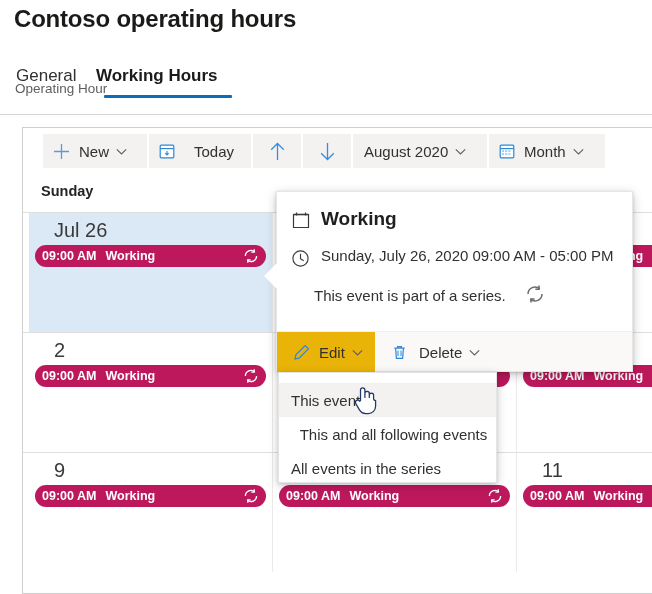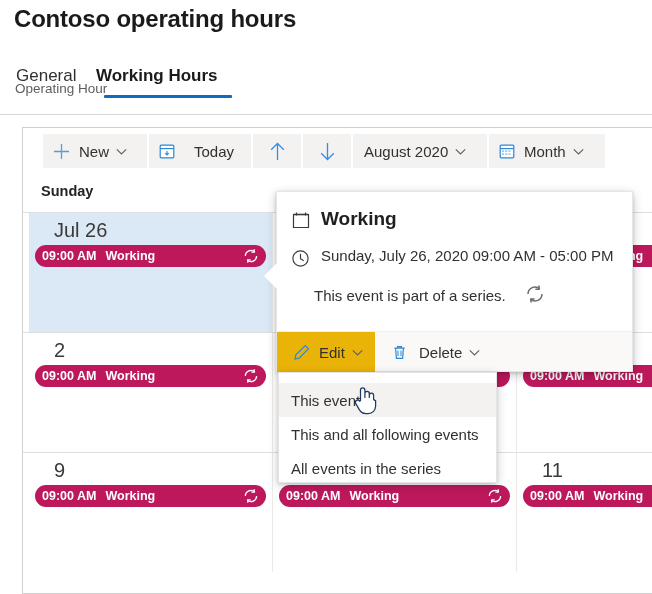--- a/index.html
+++ b/index.html
@@ -405,21 +405,21 @@
             </svg>
         </span>
       </div>
     </div>
   </div>
 
   <div class="menu">
     <div class="mi hov" style="top:10px;">
       <span class="mi-lbl">This event</span>
     </div>
-    <div class="mi" style="top:44px;">
+    <div class="mi" style="top:44px;justify-content:center;">
       <span class="mi-lbl">This and all following events</span>
     </div>
     <div class="mi" style="top:78px;">
       <span class="mi-lbl">All events in the series</span>
     </div>
   </div>
 
   <div class="cursor" style="left:353px; top:384px;">
     <svg width="26" height="32" viewBox="0 0 26 32">
       <path d="M7.5 16.5V6.2c0-1.3 1-2.3 2.2-2.3s2.2 1 2.2 2.3v7.2V9.6c0-1.2 1-2.2 2.2-2.2s2.2 1 2.2 2.2v3.8v-2.1c0-1.2 1-2.2 2.2-2.2s2.1 1 2.1 2.2v2.1v1.1c0 1.1.9 2 2 2v5.4c0 4.4-3.1 7.6-7.4 7.6h-2.3c-3.2 0-5.2-1.4-6.6-3.9l-3.6-6.2c-.6-1.1-.2-2.4.9-3s2.4-.2 3 .9z" fill="#ffffff" stroke="#1f3864" stroke-width="1.25" stroke-linejoin="round"></path>

